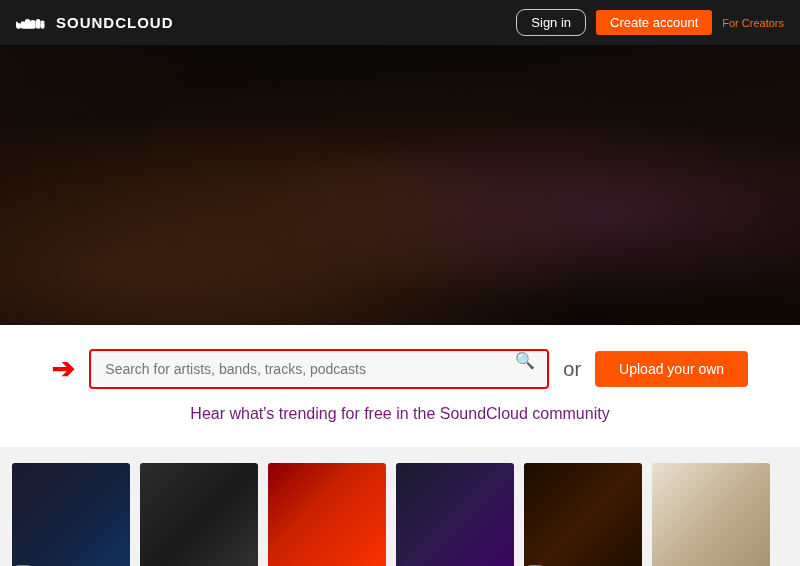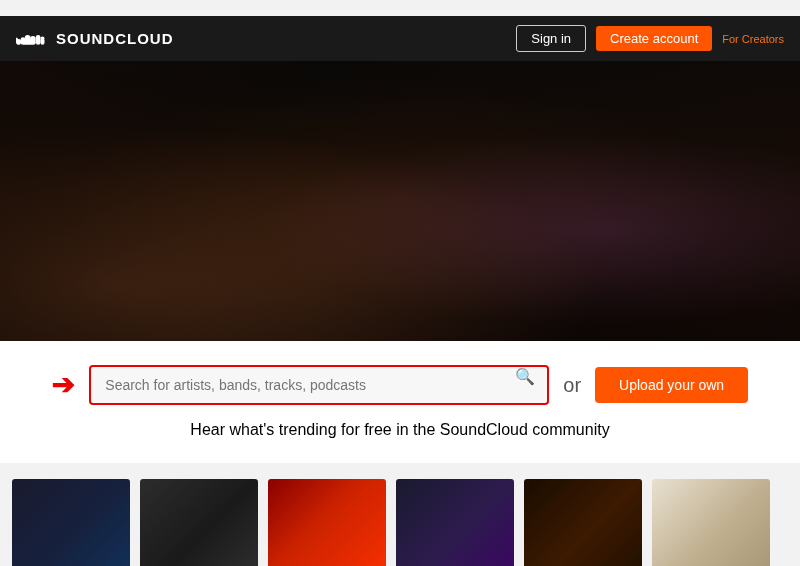--- a/index.html
+++ b/index.html
@@ -7,21 +7,20 @@
 
     
     .navbar {
       background: #1a1a1a;
       display: flex;
       align-items: center;
       padding: 0 16px;
       height: 45px;
       position: relative;
       z-index: 10;
-      margin-top: 16px;
     }
     .logo-area {
       display: flex;
       align-items: center;
       gap: 8px;
       flex: 1;
     }
     .logo-icon {
       width: 32px;
       height: 22px;
@@ -36,21 +35,21 @@
     .nav-right {
       display: flex;
       align-items: center;
       gap: 10px;
     }
     .btn-signin {
       background: transparent;
       border: 1px solid #ccc;
       color: #fff;
       padding: 5px 14px;
-      border-radius: 3px;
+      border-radius: 9px;
       font-size: 13px;
       cursor: pointer;
     }
     .btn-create {
       background: #f50;
       border: none;
       color: #fff;
       padding: 5px 14px;
       border-radius: 3px;
       font-size: 13px;
@@ -134,21 +133,21 @@
       background: #f50;
       border: none;
       color: #fff;
       padding: 10px 24px;
       border-radius: 4px;
       font-size: 14px;
       cursor: pointer;
       white-space: nowrap;
     }
     .trending-text {
-      color: #000000;
+      color: #701a75;
       font-size: 16px;
       text-align: center;
     }
 
     
     .cards-section {
       background: #f2f2f2;
       padding: 16px 12px 20px;
     }
     .cards-grid {

